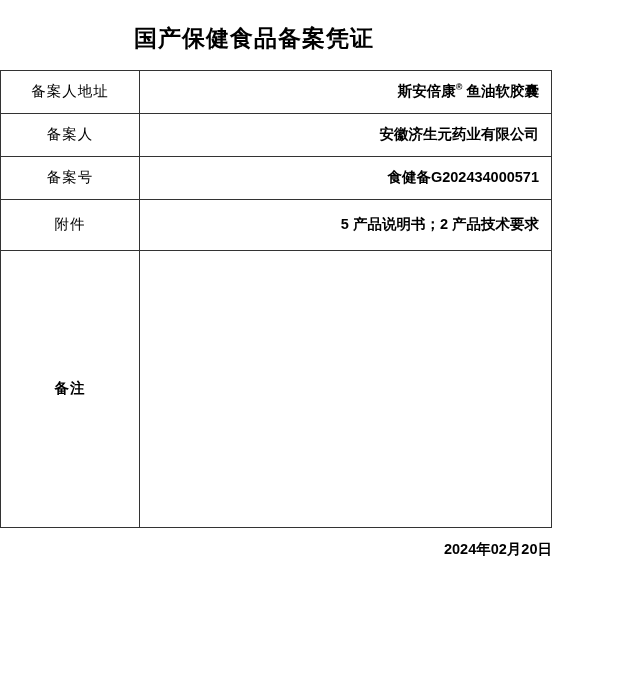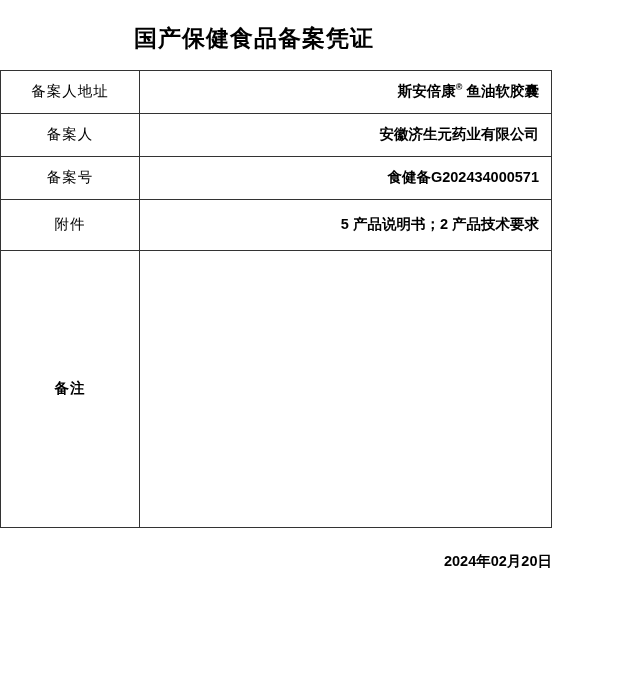--- a/index.html
+++ b/index.html
@@ -66,21 +66,21 @@
     vertical-align: middle;
     font-weight: bold;
   }
   .sup {
     font-size: 9px;
     vertical-align: super;
     font-weight: bold;
   }
   .date-line {
     width: 552px;
-    margin: 24px auto 0 auto;
+    margin: 12px auto 0 auto;
     text-align: right;
     font-size: 14.5px;
     font-weight: bold;
     padding-right: 2px;
   }
 </style>
 </head>
 <body>
 
 <div class="page">

